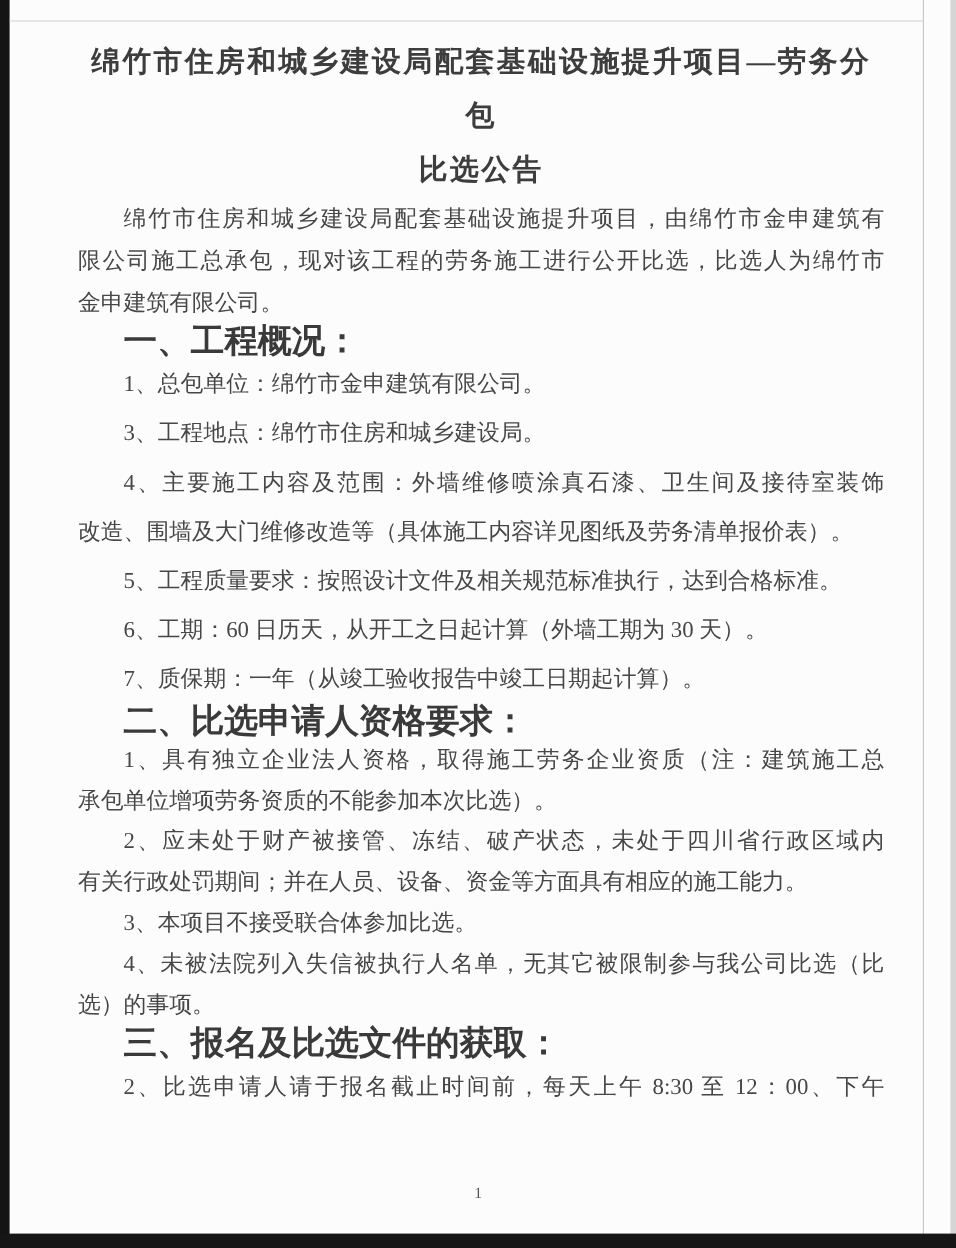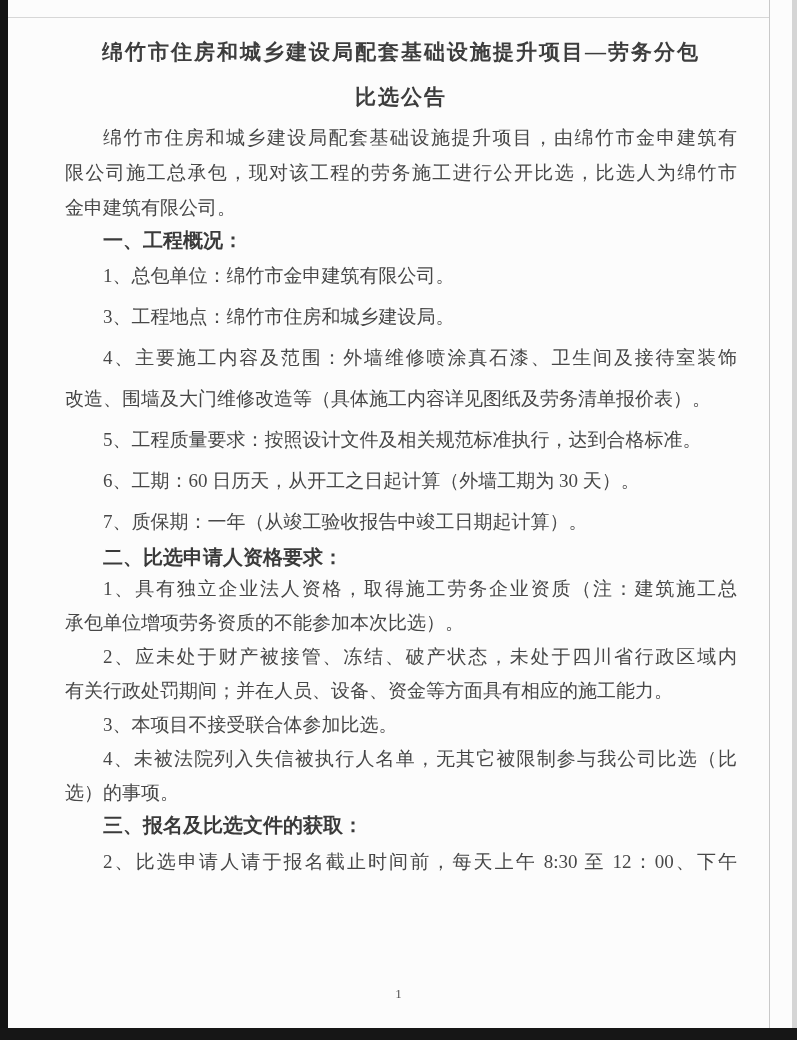--- a/index.html
+++ b/index.html
@@ -24,34 +24,34 @@
   
   .content{
     position:relative;
     margin-left:65px;
     width:672px;
     font-size:19px;
   }
   .title{
     padding-top:30px;
     text-align:center;
-    font-size:21px;
+    font-size:24px;
     font-weight:bold;
     letter-spacing:2px;
     line-height:45px;
     color:#3d3d3d;
   }
   .intro .line{line-height:35px;}
   .line{display:block;text-align:justify;}
   .line.fill{text-align-last:justify;}
   .line.first{text-indent:38px;}
   .u{text-underline-offset:3px;}
   .section .heading{
     font-weight:bold;
-    font-size:20px;
+    font-size:28px;
     line-height:30px;
     text-indent:38px;
     color:#3a3a3a;
   }
   .section-0 .item .line{line-height:41px;}
   .section-1 .item .line{line-height:34px;}
   .section-2 .item .line{line-height:43px;}
   .page-number{
     position:absolute;
     left:0;top:986px;width:100%;

